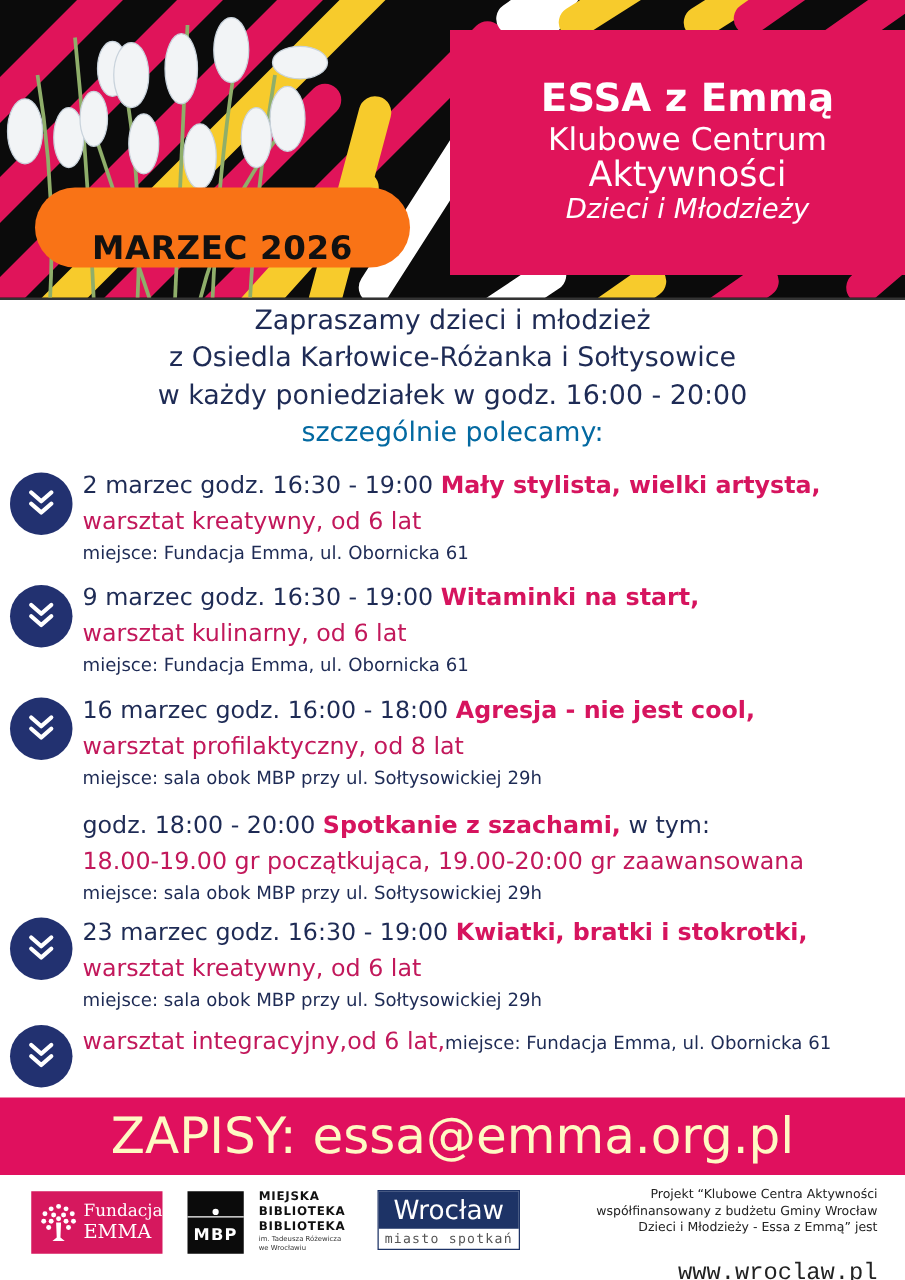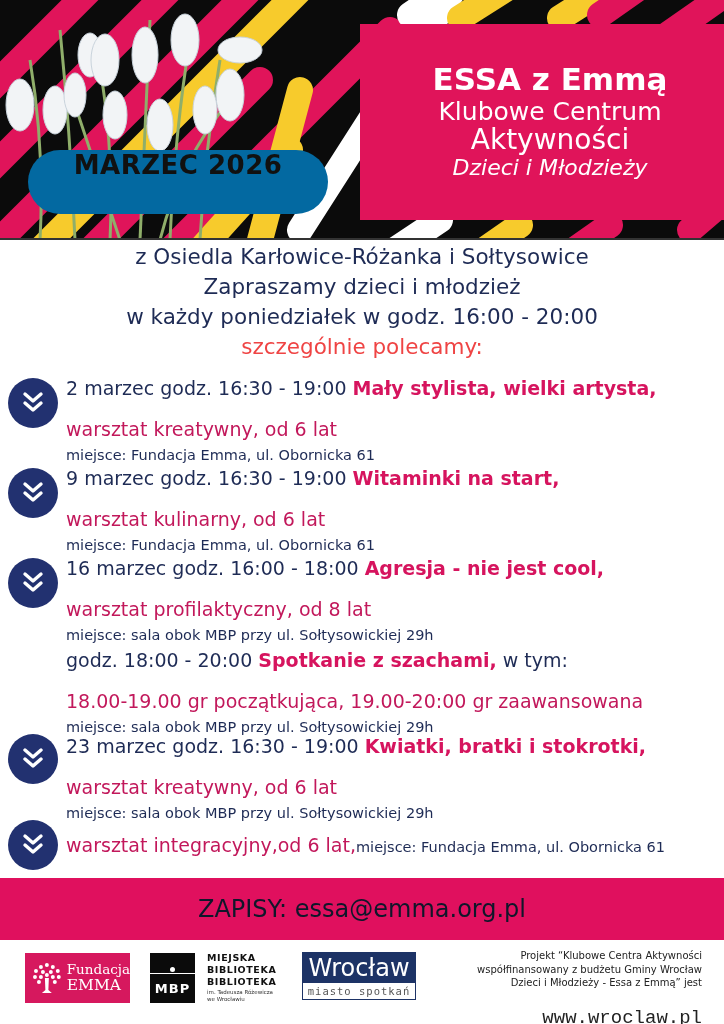--- a/index.html
+++ b/index.html
@@ -3,60 +3,60 @@
   <meta charset="utf-8">
   <style>
     * { box-sizing: border-box; margin: 0; padding: 0; }
     html, body { width: 724px; height: 1024px; background: #ffffff; overflow: hidden; }
     body { font-family: "Liberation Sans", "DejaVu Sans", sans-serif; position: relative; }
 
     
     .header { position: absolute; left: 0; top: 0; width: 724px; height: 240px; background: #0b0b0b; overflow: hidden; border-bottom: 2px solid #333; }
     .stripes { position: absolute; left: 0; top: 0; width: 724px; height: 240px; }
     .flowers { position: absolute; left: 0; top: 0; width: 270px; height: 240px; }
-    .month-pill { position: absolute; left: 28px; top: 150px; width: 300px; height: 64px; background: #0369a1; border-radius: 32px; display: flex; align-items: flex-start; justify-content: center; }
+    .month-pill { position: absolute; left: 28px; top: 150px; width: 300px; height: 64px; background: #f97316; border-radius: 32px; display: flex; align-items: flex-end; justify-content: center; }
     .month-pill span { font-family: "DejaVu Sans", sans-serif; font-weight: bold; font-size: 26px; color: #111; letter-spacing: 0.5px; }
     .title-box { position: absolute; left: 360px; top: 24px; width: 380px; height: 196px; background: #e0145a; display: flex; flex-direction: column; align-items: center; justify-content: center; color: #fff; text-align: center; line-height: 1.02; }
     .title-box .t1 { font-family: "DejaVu Sans", sans-serif; font-weight: bold; font-size: 31px; }
     .title-box .t2 { font-family: "DejaVu Sans", sans-serif; font-size: 25px; margin-top: 3px; }
     .title-box .t3 { font-family: "DejaVu Sans", sans-serif; font-size: 28px; margin-top: 1px; text-align: right; }
     .title-box .t4 { font-family: "DejaVu Sans", sans-serif; font-size: 22px; margin-top: 3px; font-style: italic; }
 
     
     .intro { position: absolute; left: 0; top: 242px; width: 724px; text-align: center; color: #1e2b55; font-family: "DejaVu Sans", sans-serif; }
     .intro .l { font-size: 21.5px; line-height: 30px; }
-    .intro .rec { color: #ef4444; font-size: 21.5px; line-height: 30px; }
+    .intro .rec { color: #0369a1; font-size: 21.5px; line-height: 30px; }
 
     
     .event { position: absolute; left: 0; width: 724px; }
     .badge { position: absolute; left: 8px; width: 50px; height: 50px; border-radius: 50%; background: #223170; display: flex; align-items: center; justify-content: center; }
     .ev-text { position: absolute; left: 66px; right: 0; font-family: "DejaVu Sans", sans-serif; }
     .ev-line1 { font-size: 19px; line-height: 28px; color: #1e2b55; white-space: nowrap; }
     .ev-line1 .title { color: #d6145e; font-weight: bold; }
-    .ev-line2 { font-size: 19px; line-height: 30px; color: #c2185b; white-space: nowrap; margin-top: 12px; }
+    .ev-line2 { font-size: 19px; line-height: 30px; color: #c2185b; white-space: nowrap; }
     .ev-line2 .loc-inline { color: #1e2b55; font-size: 14.5px; }
     .ev-loc { font-size: 14.5px; line-height: 22px; color: #1e2b55; white-space: nowrap; }
 
     
     .signup { position: absolute; left: 0; top: 878px; width: 724px; height: 62px; background: #e0105e; display: flex; align-items: center; justify-content: center; }
-    .signup span { font-family: "DejaVu Sans", sans-serif; color: #0f172a; font-size: 24px; }
+    .signup span { font-family: "DejaVu Sans", sans-serif; color: #fef9c3; font-size: 40px; }
 
     
     .footer { position: absolute; left: 0; top: 940px; width: 724px; height: 84px; background: #fff; }
     .logo-emma { position: absolute; left: 25px; top: 13px; width: 105px; height: 50px; background: #d6185e; display: flex; align-items: center; padding-left: 6px; }
     .logo-emma .txt { color: #fff; font-family: "DejaVu Serif", serif; font-size: 13.5px; line-height: 15px; margin-left: 4px; }
     .logo-mbp { position: absolute; left: 150px; top: 13px; width: 45px; height: 50px; background: #0b0b0b; }
     .logo-mbp .mbp { position: absolute; left: 0; right: 0; bottom: 7px; text-align: center; color: #fff; font-weight: bold; font-size: 13px; letter-spacing: 1px; font-family: "DejaVu Sans", sans-serif; }
     .logo-mbp .dot { position: absolute; left: 20px; top: 14px; width: 5px; height: 5px; border-radius: 50%; background: #fff; }
     .logo-mbp .line { position: absolute; left: 0; right: 0; top: 20px; height: 1px; background: #fff; }
     .mbp-text { position: absolute; left: 207px; top: 12px; font-family: "DejaVu Sans", sans-serif; color: #111; }
     .mbp-text .b { font-weight: bold; font-size: 9.5px; line-height: 12px; letter-spacing: 0.6px; }
     .mbp-text .s { font-size: 5.5px; line-height: 7px; color: #333; margin-top: 1px; }
     .logo-wro { position: absolute; left: 302px; top: 12px; width: 114px; height: 48px; border: 1px solid #1d3366; }
-    .logo-wro .top { height: 30px; background: #1d3366; color: #fff; font-family: "DejaVu Sans", sans-serif; font-size: 24px; text-align: center; line-height: 30px; }
+    .logo-wro .top { height: 30px; background: #1d3366; color: #fff; font-family: "DejaVu Sans", sans-serif; font-size: 21px; text-align: center; line-height: 30px; }
     .logo-wro .bot { height: 16px; color: #555; font-family: "DejaVu Sans Mono", monospace; font-size: 10.5px; text-align: center; line-height: 16px; letter-spacing: 1px; }
     .proj { position: absolute; right: 22px; top: 9px; text-align: right; font-family: "DejaVu Sans", sans-serif; color: #222; font-size: 10px; line-height: 13.5px; }
     .proj .www { font-size: 19px; line-height: 20px; margin-top: 18px; font-family: Liberation Mono, monospace; }
   </style>
 </head>
 <body>
 
 <div class="header">
   <svg class="stripes" viewBox="0 0 724 240" width="724" height="240">
     <g stroke-linecap="round" stroke-width="26" fill="none">
@@ -112,22 +112,22 @@
   </div>
   <div class="title-box">
     <div class="t1">ESSA z Emmą</div>
     <div class="t2">Klubowe Centrum</div>
     <div class="t3">Aktywności</div>
     <div class="t4">Dzieci i Młodzieży</div>
   </div>
 </div>
 
 <div class="intro">
+  <div class="l">Zapraszamy dzieci i młodzież</div>
   <div class="l">z Osiedla Karłowice-Różanka i Sołtysowice</div>
-  <div class="l">Zapraszamy dzieci i młodzież</div>
   <div class="l">w każdy poniedziałek w godz. 16:00 - 20:00</div>
   <div class="rec">szczególnie polecamy:</div>
 </div>
 
 <div class="event" style="top:374px;">
   <div class="badge" style="top:4px;">
     <svg width="26" height="26" viewBox="0 0 26 26">
         <path d="M5 4 L13 11 L21 4 M5 13 L13 20 L21 13" stroke="#fff" stroke-width="3.4" fill="none" stroke-linecap="round" stroke-linejoin="round"></path>
       </svg>
   </div>

